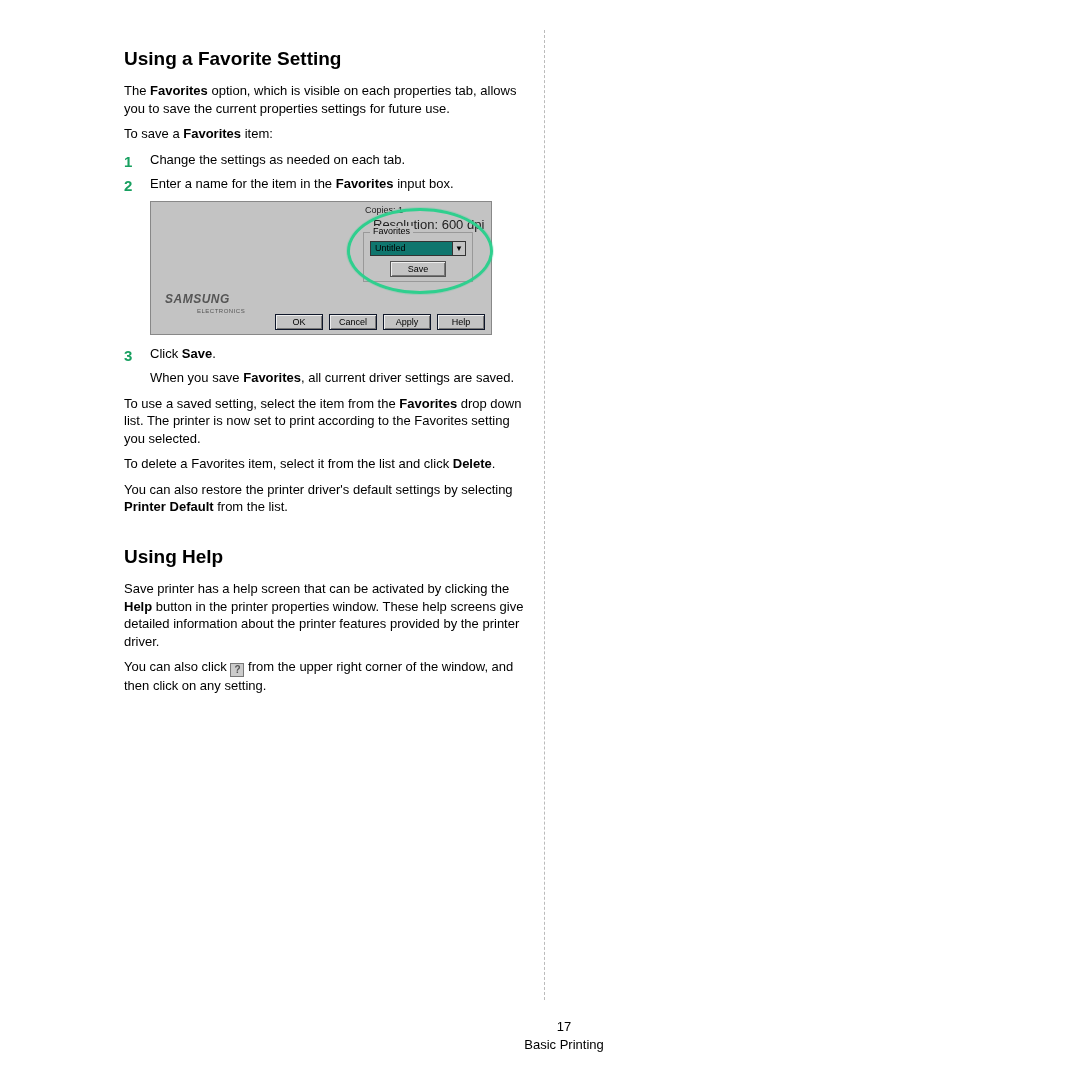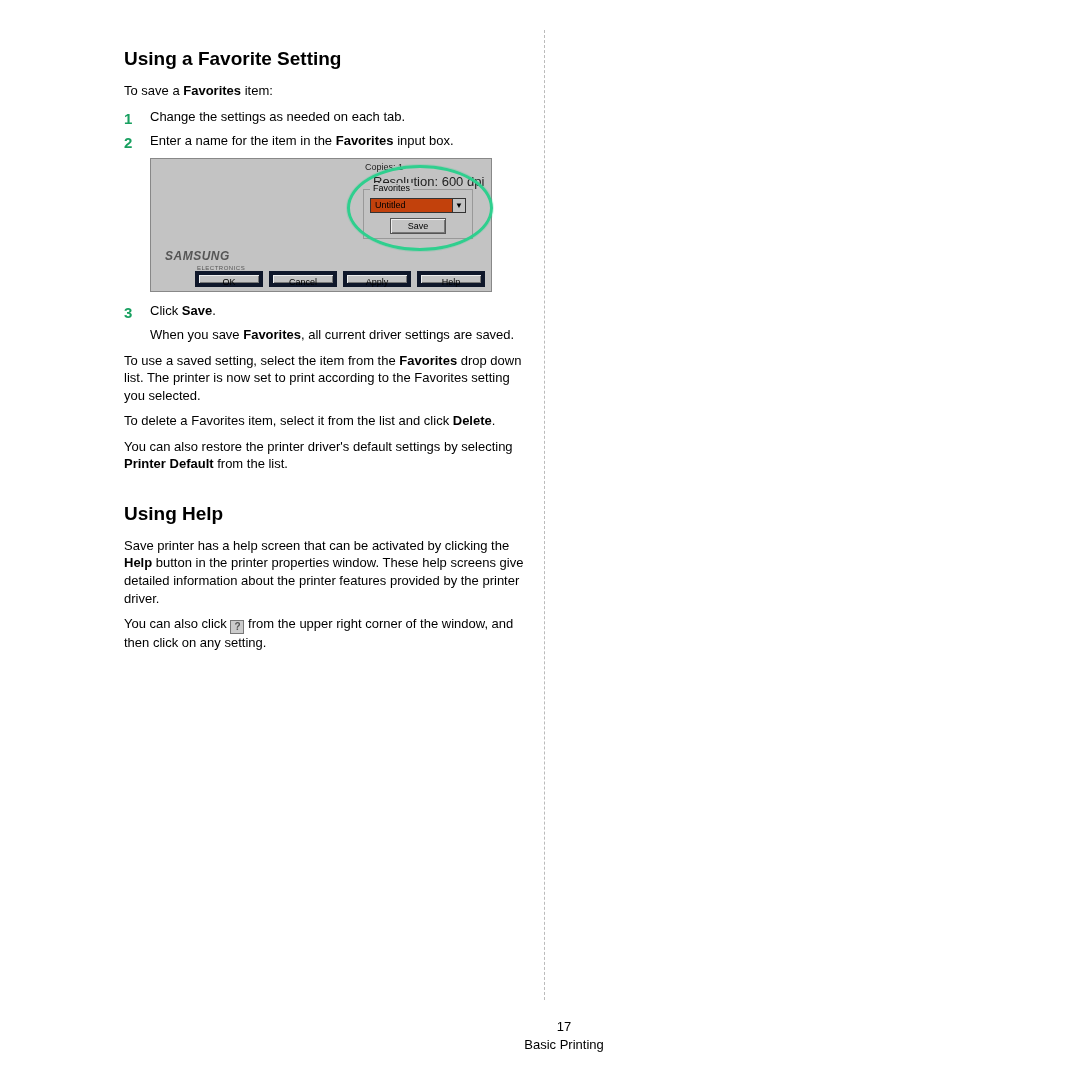--- a/index.html
+++ b/index.html
@@ -103,21 +103,21 @@
     background: #c3c3c3;
     padding: 0 3px;
     font-size: 9px;
   }
   .shot .dropdown {
     position: absolute;
     left: 6px;
     top: 8px;
     width: 96px;
     height: 15px;
-    background: #c2410c;
+    background: #0f766e;
     border: 1px solid #333;
     font-size: 9px;
     padding-left: 4px;
     line-height: 13px;
   }
   .shot .dropdown .arrow {
     position: absolute;
     right: 0; top: 0;
     width: 13px; height: 13px;
     background: #c3c3c3;
@@ -169,24 +169,24 @@
     letter-spacing: 0.5px;
   }
   .shot .btnrow {
     position: absolute;
     bottom: 4px;
     right: 6px;
     display: flex;
     gap: 6px;
   }
   .shot .btnrow .b {
-    width: 68px;
+    width: 48px;
     height: 16px;
     background: #c3c3c3;
-    border: 4px solid #0f172a;
+    border: 1px solid #0f172a;
     box-shadow: inset 1px 1px 0 #eee, inset -1px -1px 0 #777;
     font-size: 9px;
     text-align: center;
     line-height: 14px;
   }
   .section2 { margin-top: 30px; }
   .qicon {
     display: inline-block;
     width: 14px;
     height: 14px;
@@ -212,20 +212,23 @@
 </style>
 </head>
 <body>
 
 <div class="page">
 
   <div class="col">
 
     <h2>Using a Favorite Setting</h2>
 
+    <p>
+      <span>The </span><b>Favorites</b><span> option, which is visible on each properties tab, allows you to save the current properties settings for future use.</span>
+    </p>
 
     <p>
       <span>To save a </span><b>Favorites</b><span> item:</span>
     </p>
 
     <ol class="ol">
       <li>
         <span class="num">1</span>
         <span>Change the settings as needed on each tab.</span>
       </li>

